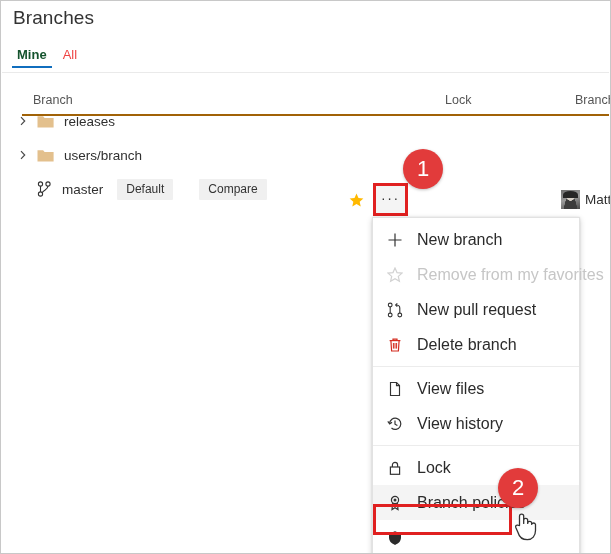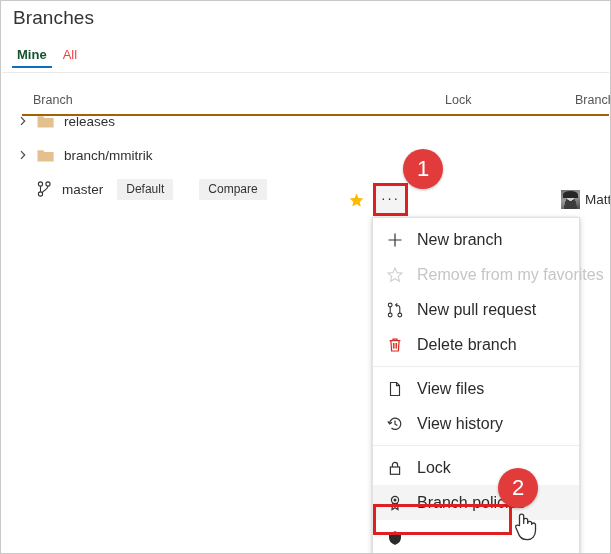--- a/index.html
+++ b/index.html
@@ -351,21 +351,21 @@
         <span class="chev">
           <svg width="10" height="10" viewBox="0 0 10 10">
               <path d="M3 1.2 L6.7 5 L3 8.8" fill="none" stroke="#4a4a4a" stroke-width="1.2"></path>
             </svg>
         </span>
         <span class="folder-ico">
           <svg width="17" height="14" viewBox="0 0 17 14">
             <path d="M0.5 2.2 h5.6 l1.5 1.7 h9 v9.6 h-16.1 z" fill="#e3c08d"></path>
           </svg>
         </span>
-        <span class="row-label">branch/mmitrik</span>
+        <span class="row-label">users/branch</span>
       </div>
     </div>
 
     <div class="row">
       <div class="row-inner">
         <span class="branch-ico">
           <svg width="15" height="16" viewBox="0 0 15 16">
             <circle cx="3.5" cy="3" r="2.1" fill="none" stroke="#333" stroke-width="1.1"></circle>
             <circle cx="3.5" cy="13" r="2.1" fill="none" stroke="#333" stroke-width="1.1"></circle>
             <circle cx="11" cy="3" r="2.1" fill="none" stroke="#333" stroke-width="1.1"></circle>

